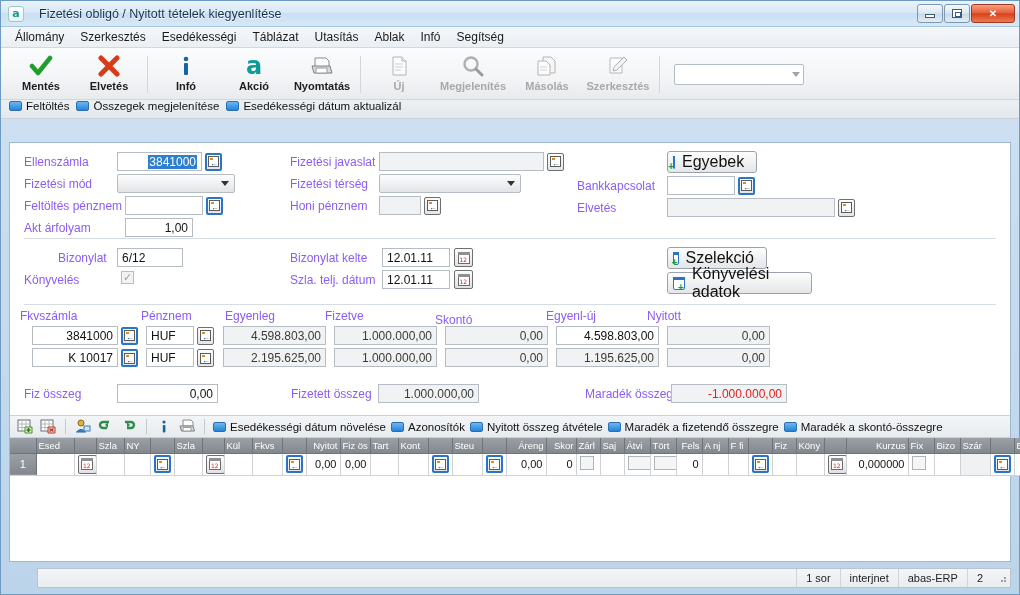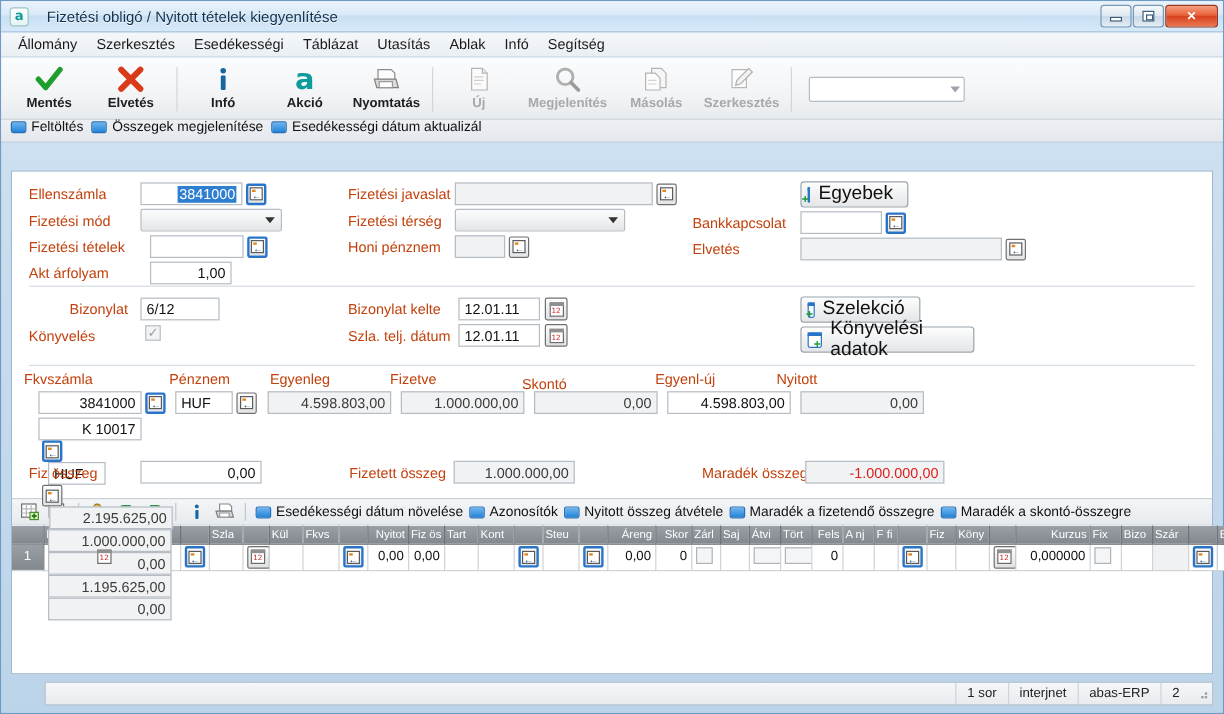--- a/index.html
+++ b/index.html
@@ -113,21 +113,21 @@
   }
 
   
   #formarea {
     position:absolute; left:8px; top:141px; right:8px; bottom:32px;
     background:#ffffff;
     border:1px solid #9eb8cf;
   }
   .hrule { height:1px; background:#d5dde4; margin:0 14px; }
 
-  .lbl { font-size:12px; color:#c2410c; }
+  .lbl { font-size:12px; color:#8b5cf6; }
   .fld {
     height:19px; border:1px solid #b5bcc3;
     background:#fff; font-size:12px; color:#111;
     display:flex; align-items:center; padding:0 4px;
   }
   .fld.ro { background:#f1f2f3; color:#3a3a3a; }
   .fld.right { justify-content:flex-end; }
   .sel-text { background:#2f7fd0; color:#ffffff; padding:0 1px; }
 
   .picker {
@@ -392,21 +392,21 @@
             <span class="mini"></span>
           </div>
       </div>
 
       <div style="position:absolute;left:14px;top:34px;" class="lbl">Fizetési mód</div>
       <div class="combo" style="position:absolute;left:107px;top:31px;width:118px;">
         <span style="flex:1;padding-left:4px"></span>
         <span class="arr"></span>
       </div>
 
-      <div style="position:absolute;left:14px;top:56px;" class="lbl">Fizetési tételek</div>
+      <div style="position:absolute;left:14px;top:56px;" class="lbl">Feltöltés pénznem</div>
       <div style="position:absolute;left:115px;top:53px;display:flex;align-items:center;">
         <div class="fld" style="width:78px;">
             <span></span>
           </div>
         <div class="picker blue">
             <span class="mini"></span>
           </div>
       </div>
 
       <div style="position:absolute;left:14px;top:78px;" class="lbl">Akt árfolyam</div>
@@ -543,21 +543,21 @@
             <span>0,00</span>
           </div>
         <div class="fld right" style="width:103px;margin-left:8px;">
             <span>4.598.803,00</span>
           </div>
         <div class="fld ro right" style="width:103px;margin-left:8px;">
             <span>0,00</span>
           </div>
       </div>
 
-      <div style="position:absolute;left:22px;top:43px;display:flex;align-items:flex-start;flex-direction:column;">
+      <div style="position:absolute;left:22px;top:43px;display:flex;align-items:flex-end;">
         <div class="fld right" style="width:86px;">
             <span>K 10017</span>
           </div>
         <div class="picker blue">
             <span class="mini"></span>
           </div>
         <div class="fld" style="width:48px;margin-left:8px;">
             <span>HUF</span>
           </div>
         <div class="picker">

